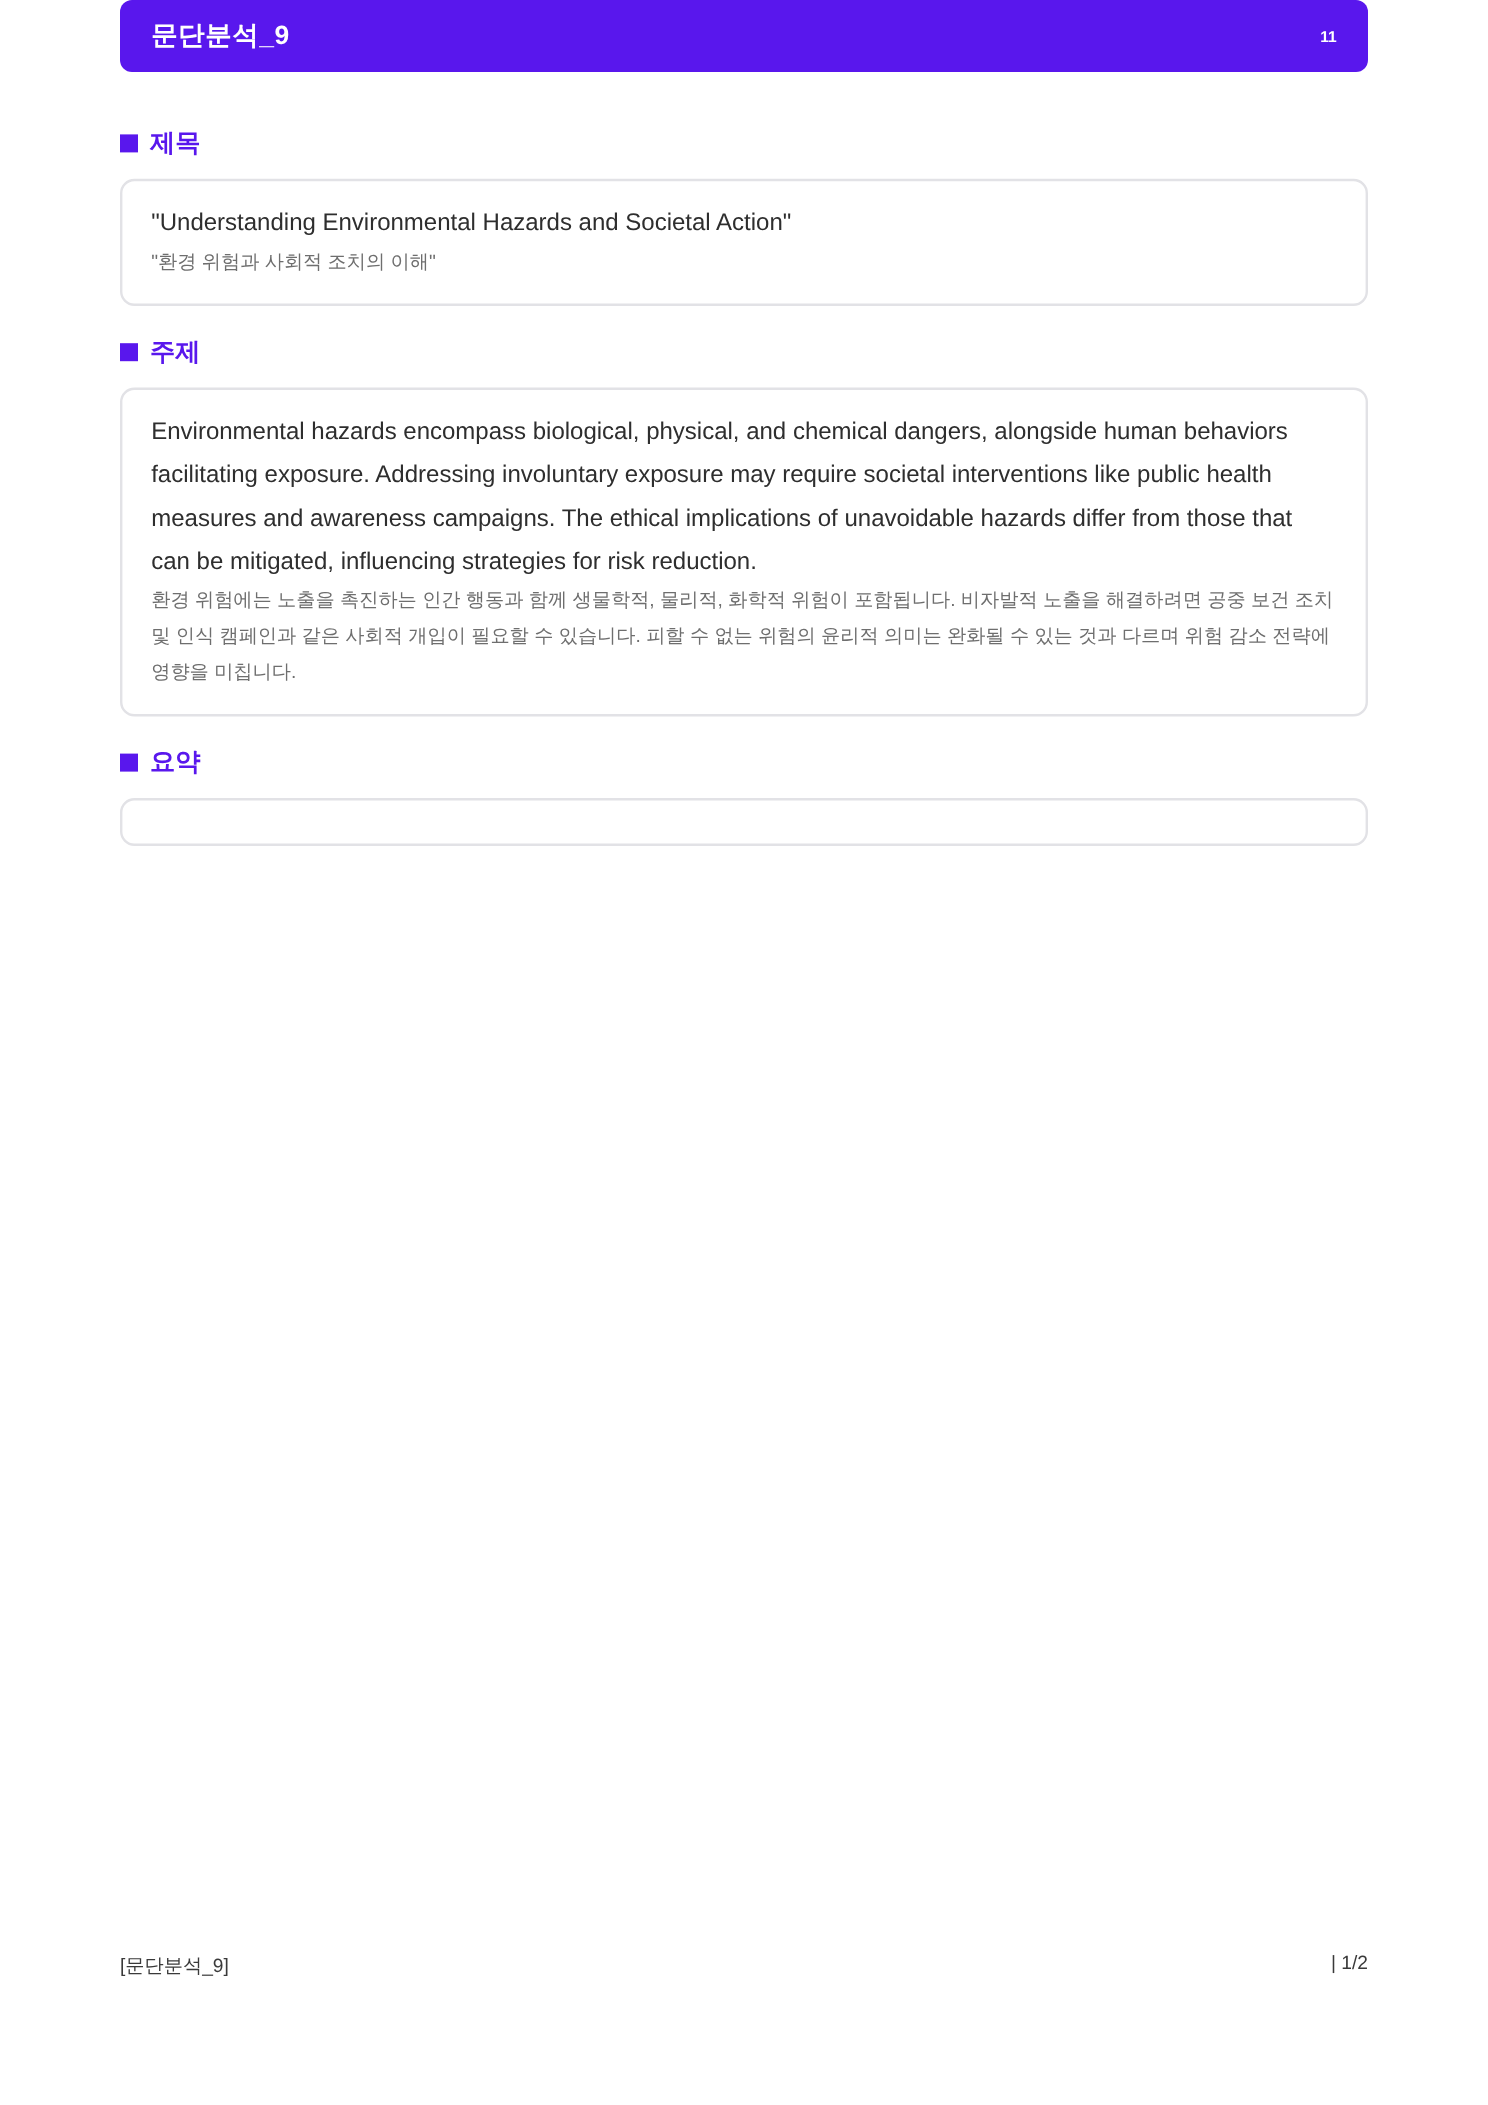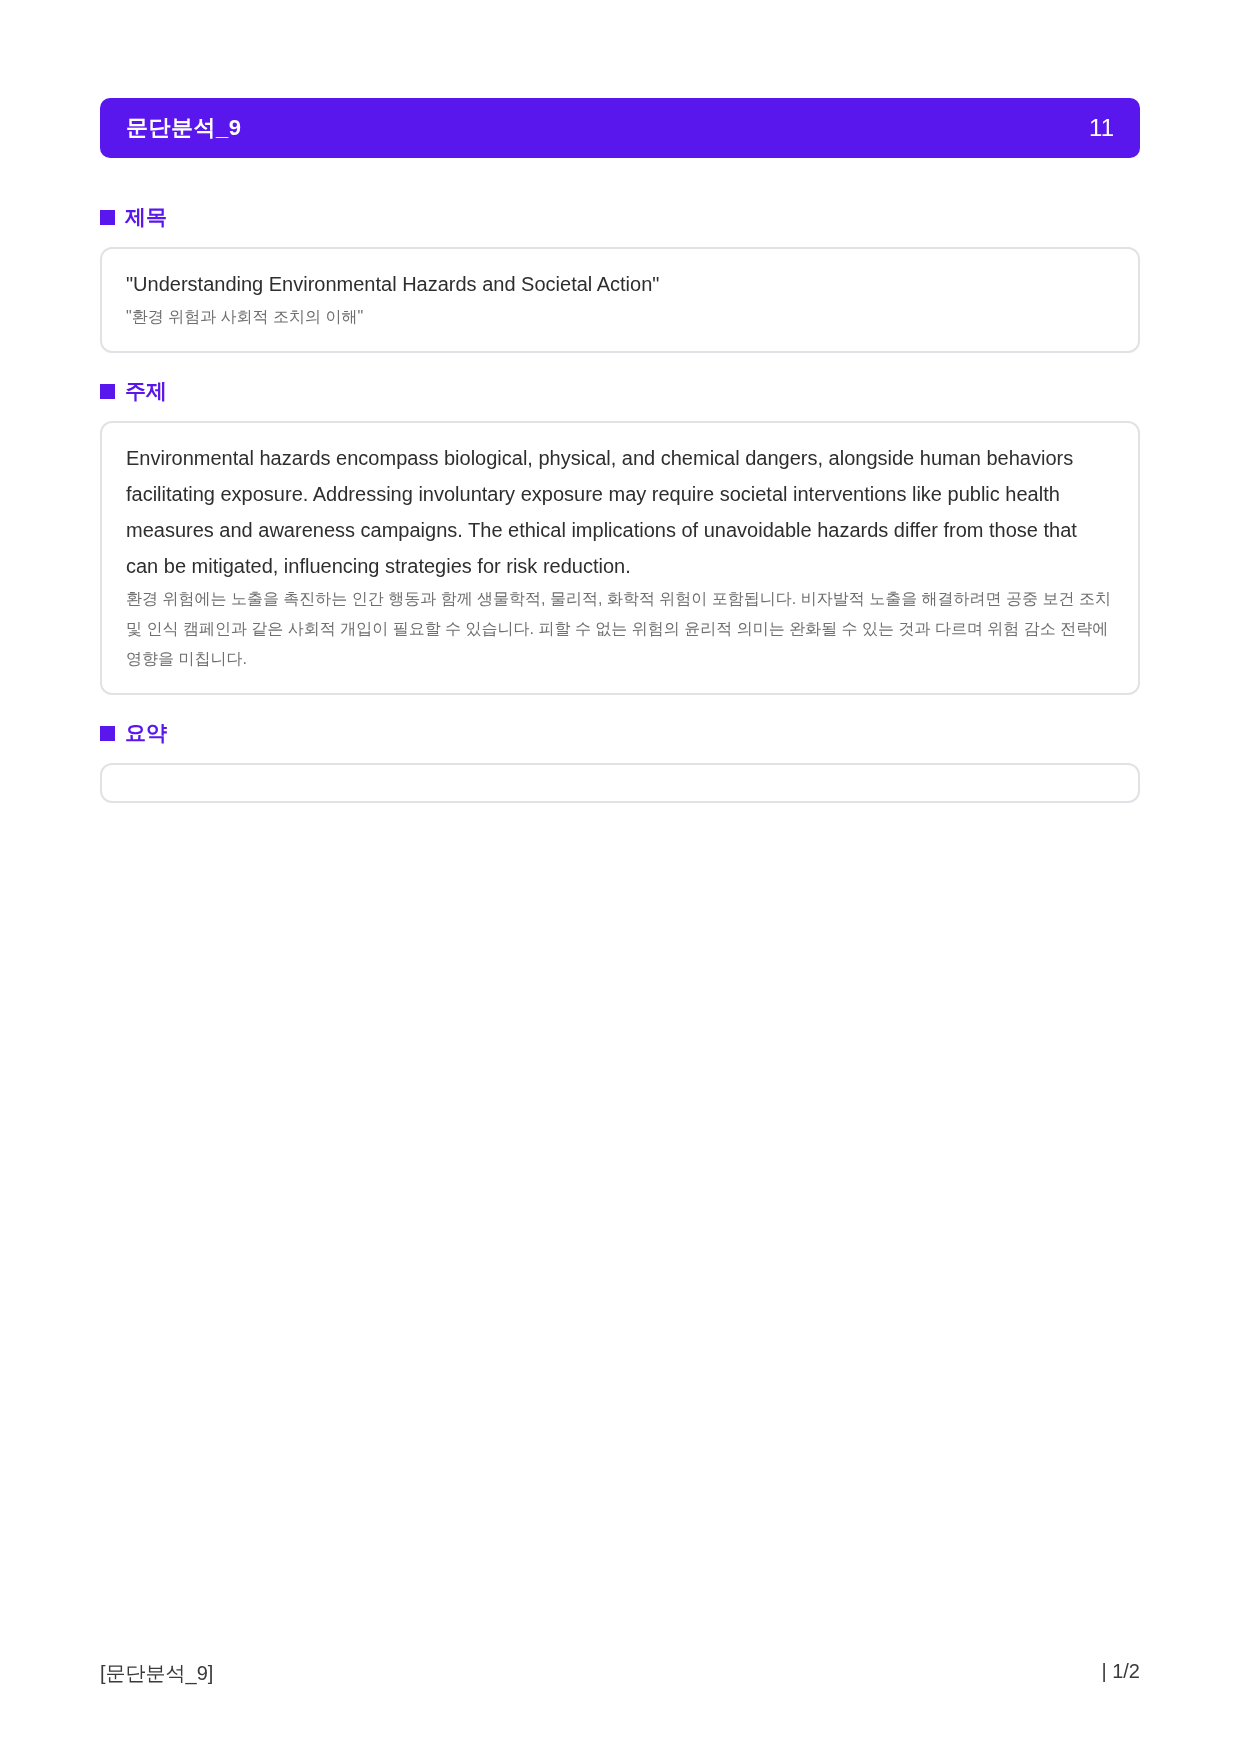--- a/index.html
+++ b/index.html
@@ -7,42 +7,41 @@
   body {
     width: 1240px;
     height: 1754px;
     position: relative;
     font-family: "Liberation Sans", "DejaVu Sans", sans-serif;
     overflow: hidden;
   }
   .content {
     width: 1040px;
     margin: 0 auto;
-    padding-top: 98px;
   }
   
   .title-bar {
     height: 60px;
     background: #5917ED;
     border-radius: 10px;
     display: flex;
     align-items: center;
     justify-content: space-between;
     padding: 0 26px;
   }
   .title-bar .doc-title {
     color: #ffffff;
     font-size: 22px;
     font-weight: bold;
     letter-spacing: 0.5px;
   }
   .title-bar .page-num {
     color: #ffffff;
-    font-size: 24px;
-    font-weight: 400;
+    font-size: 13px;
+    font-weight: 700;
   }
   
   .section-heading {
     display: flex;
     align-items: center;
     margin-top: 24px;
     margin-bottom: 16px;
     height: 28px;
   }
   .section-heading.first { margin-top: 45px; }
@@ -79,22 +78,21 @@
   .footer {
     position: absolute;
     top: 1628px;
     left: 100px;
     width: 1040px;
     display: flex;
     justify-content: space-between;
   }
   .footer .foot-left, .footer .foot-right {
     color: #3A3A3A;
-    font-size: 20px;
-    margin-top: 32px;
+    font-size: 16px;
   }
 </style>
 </head>
 <body>
 
 <div class="content">
 
   <div class="title-bar">
     <span class="doc-title">문단분석_9</span>
     <span class="page-num">11</span>

